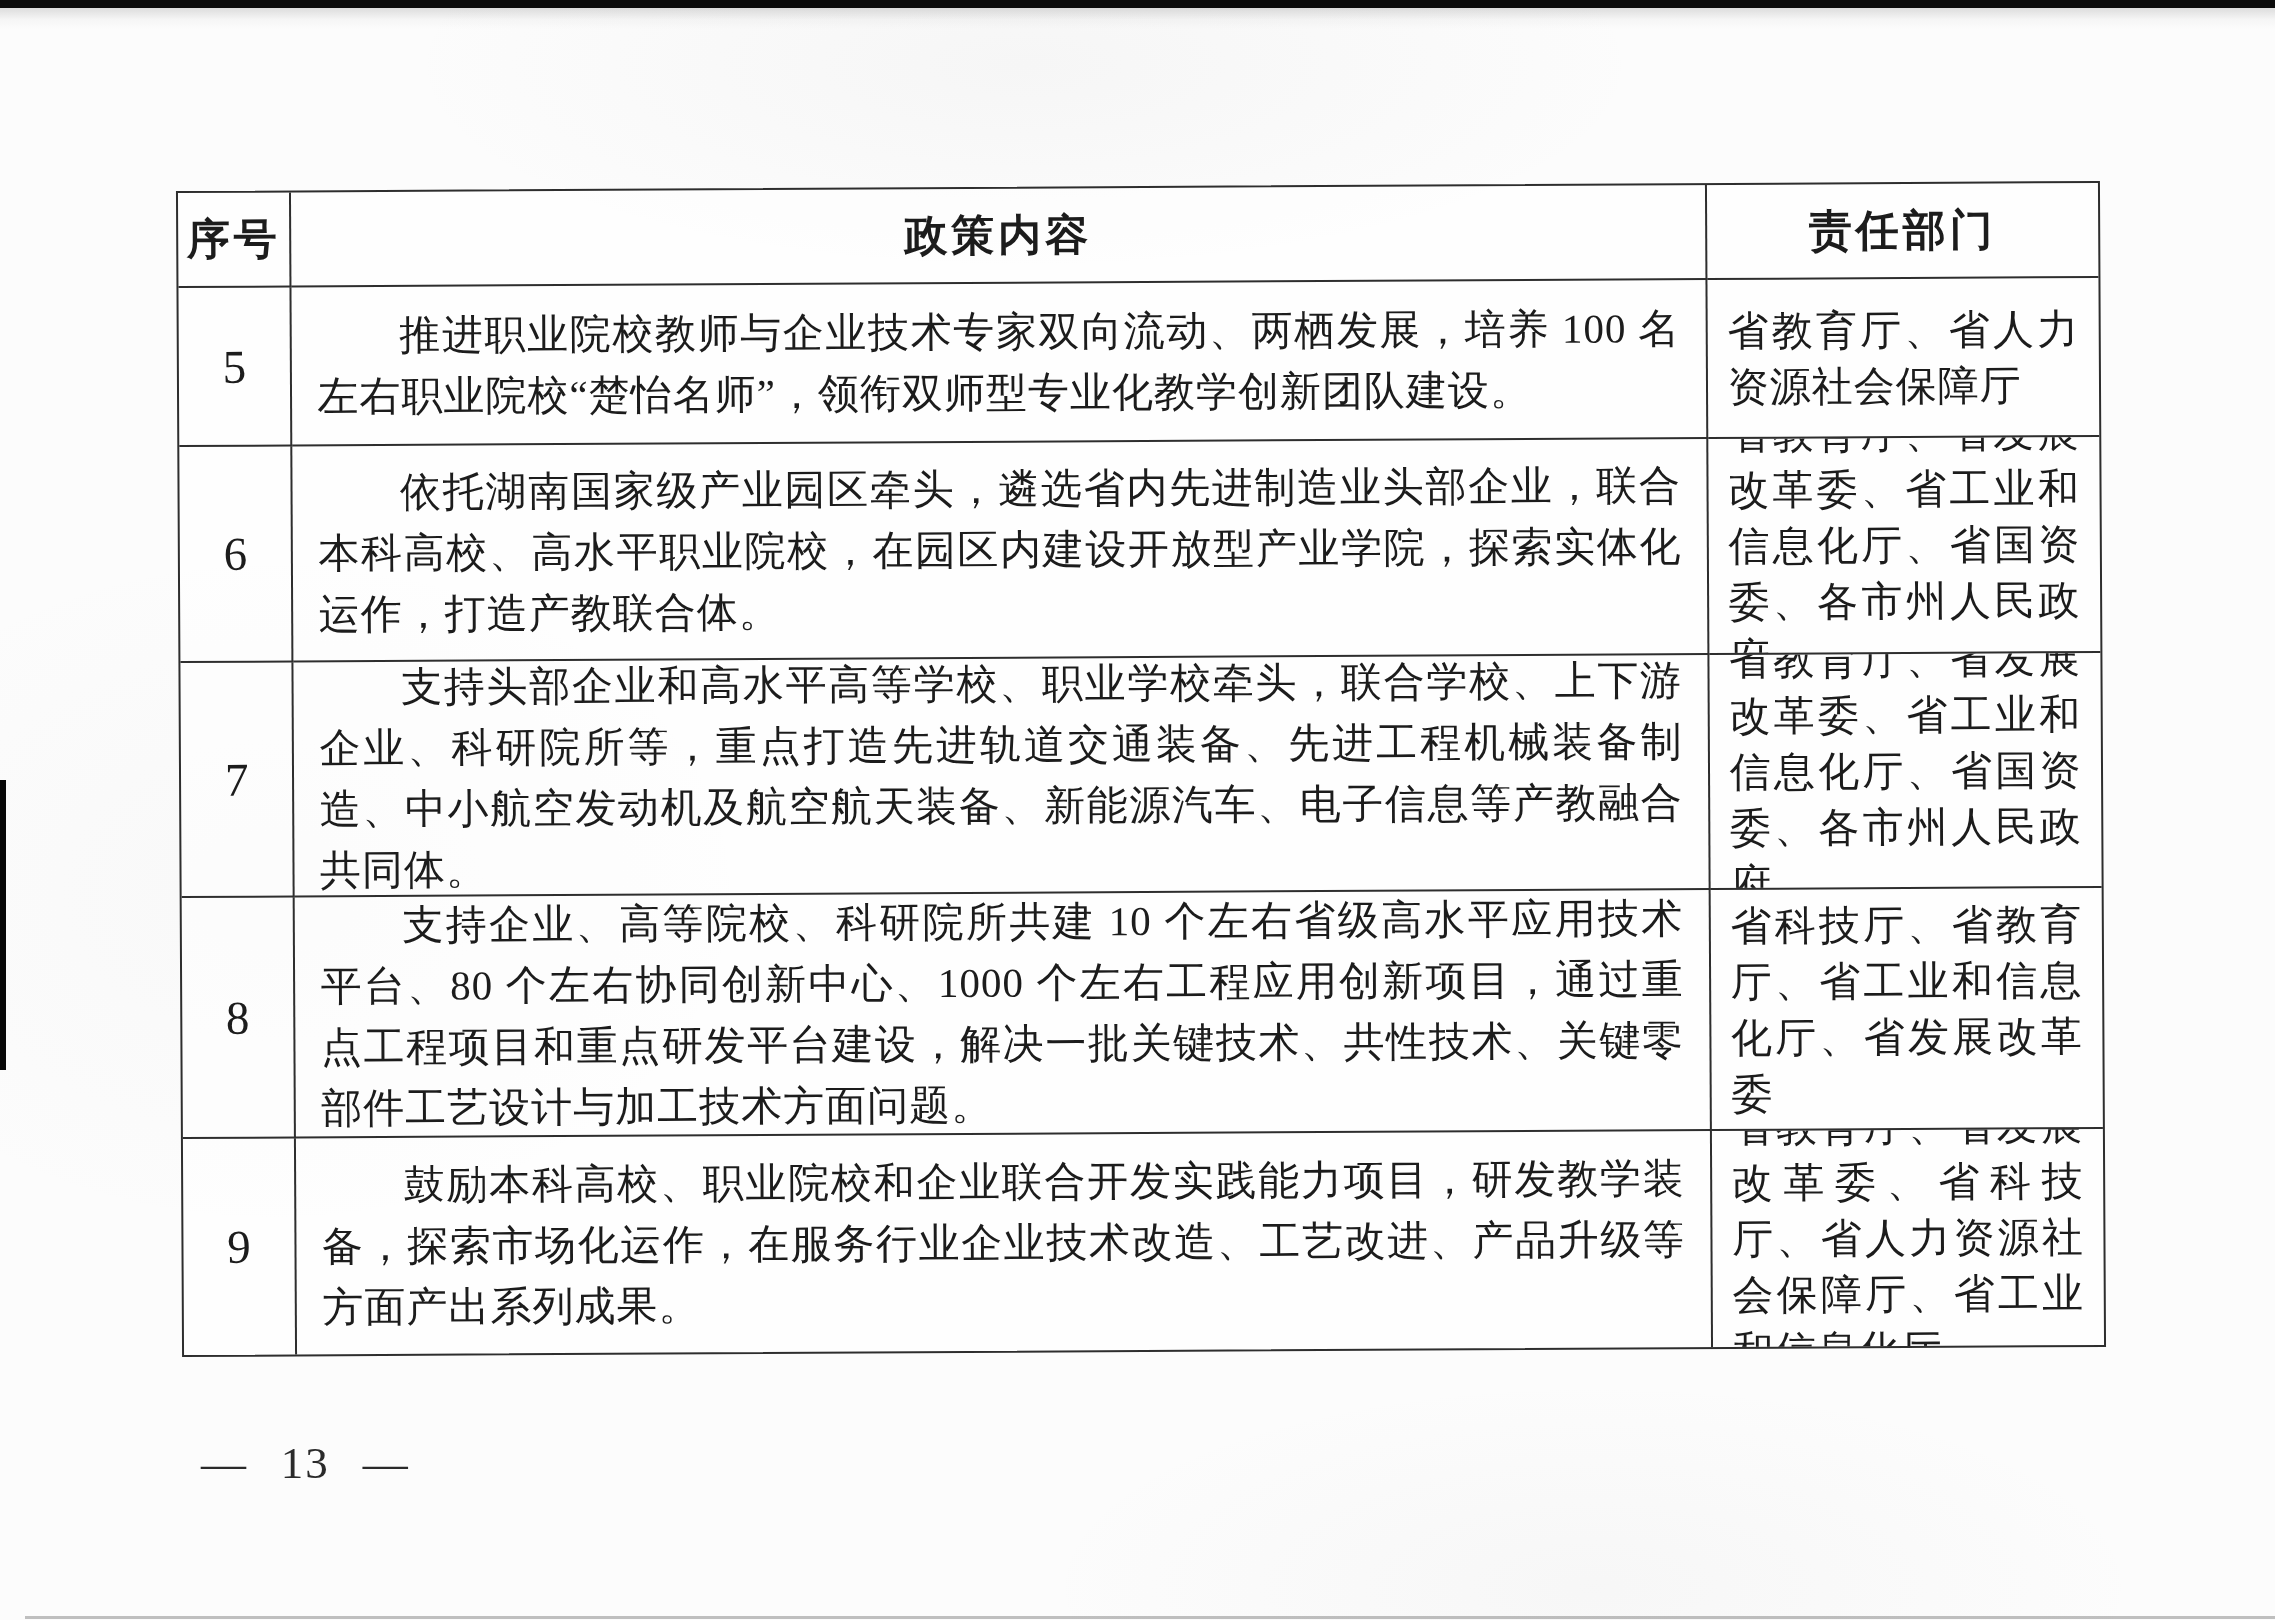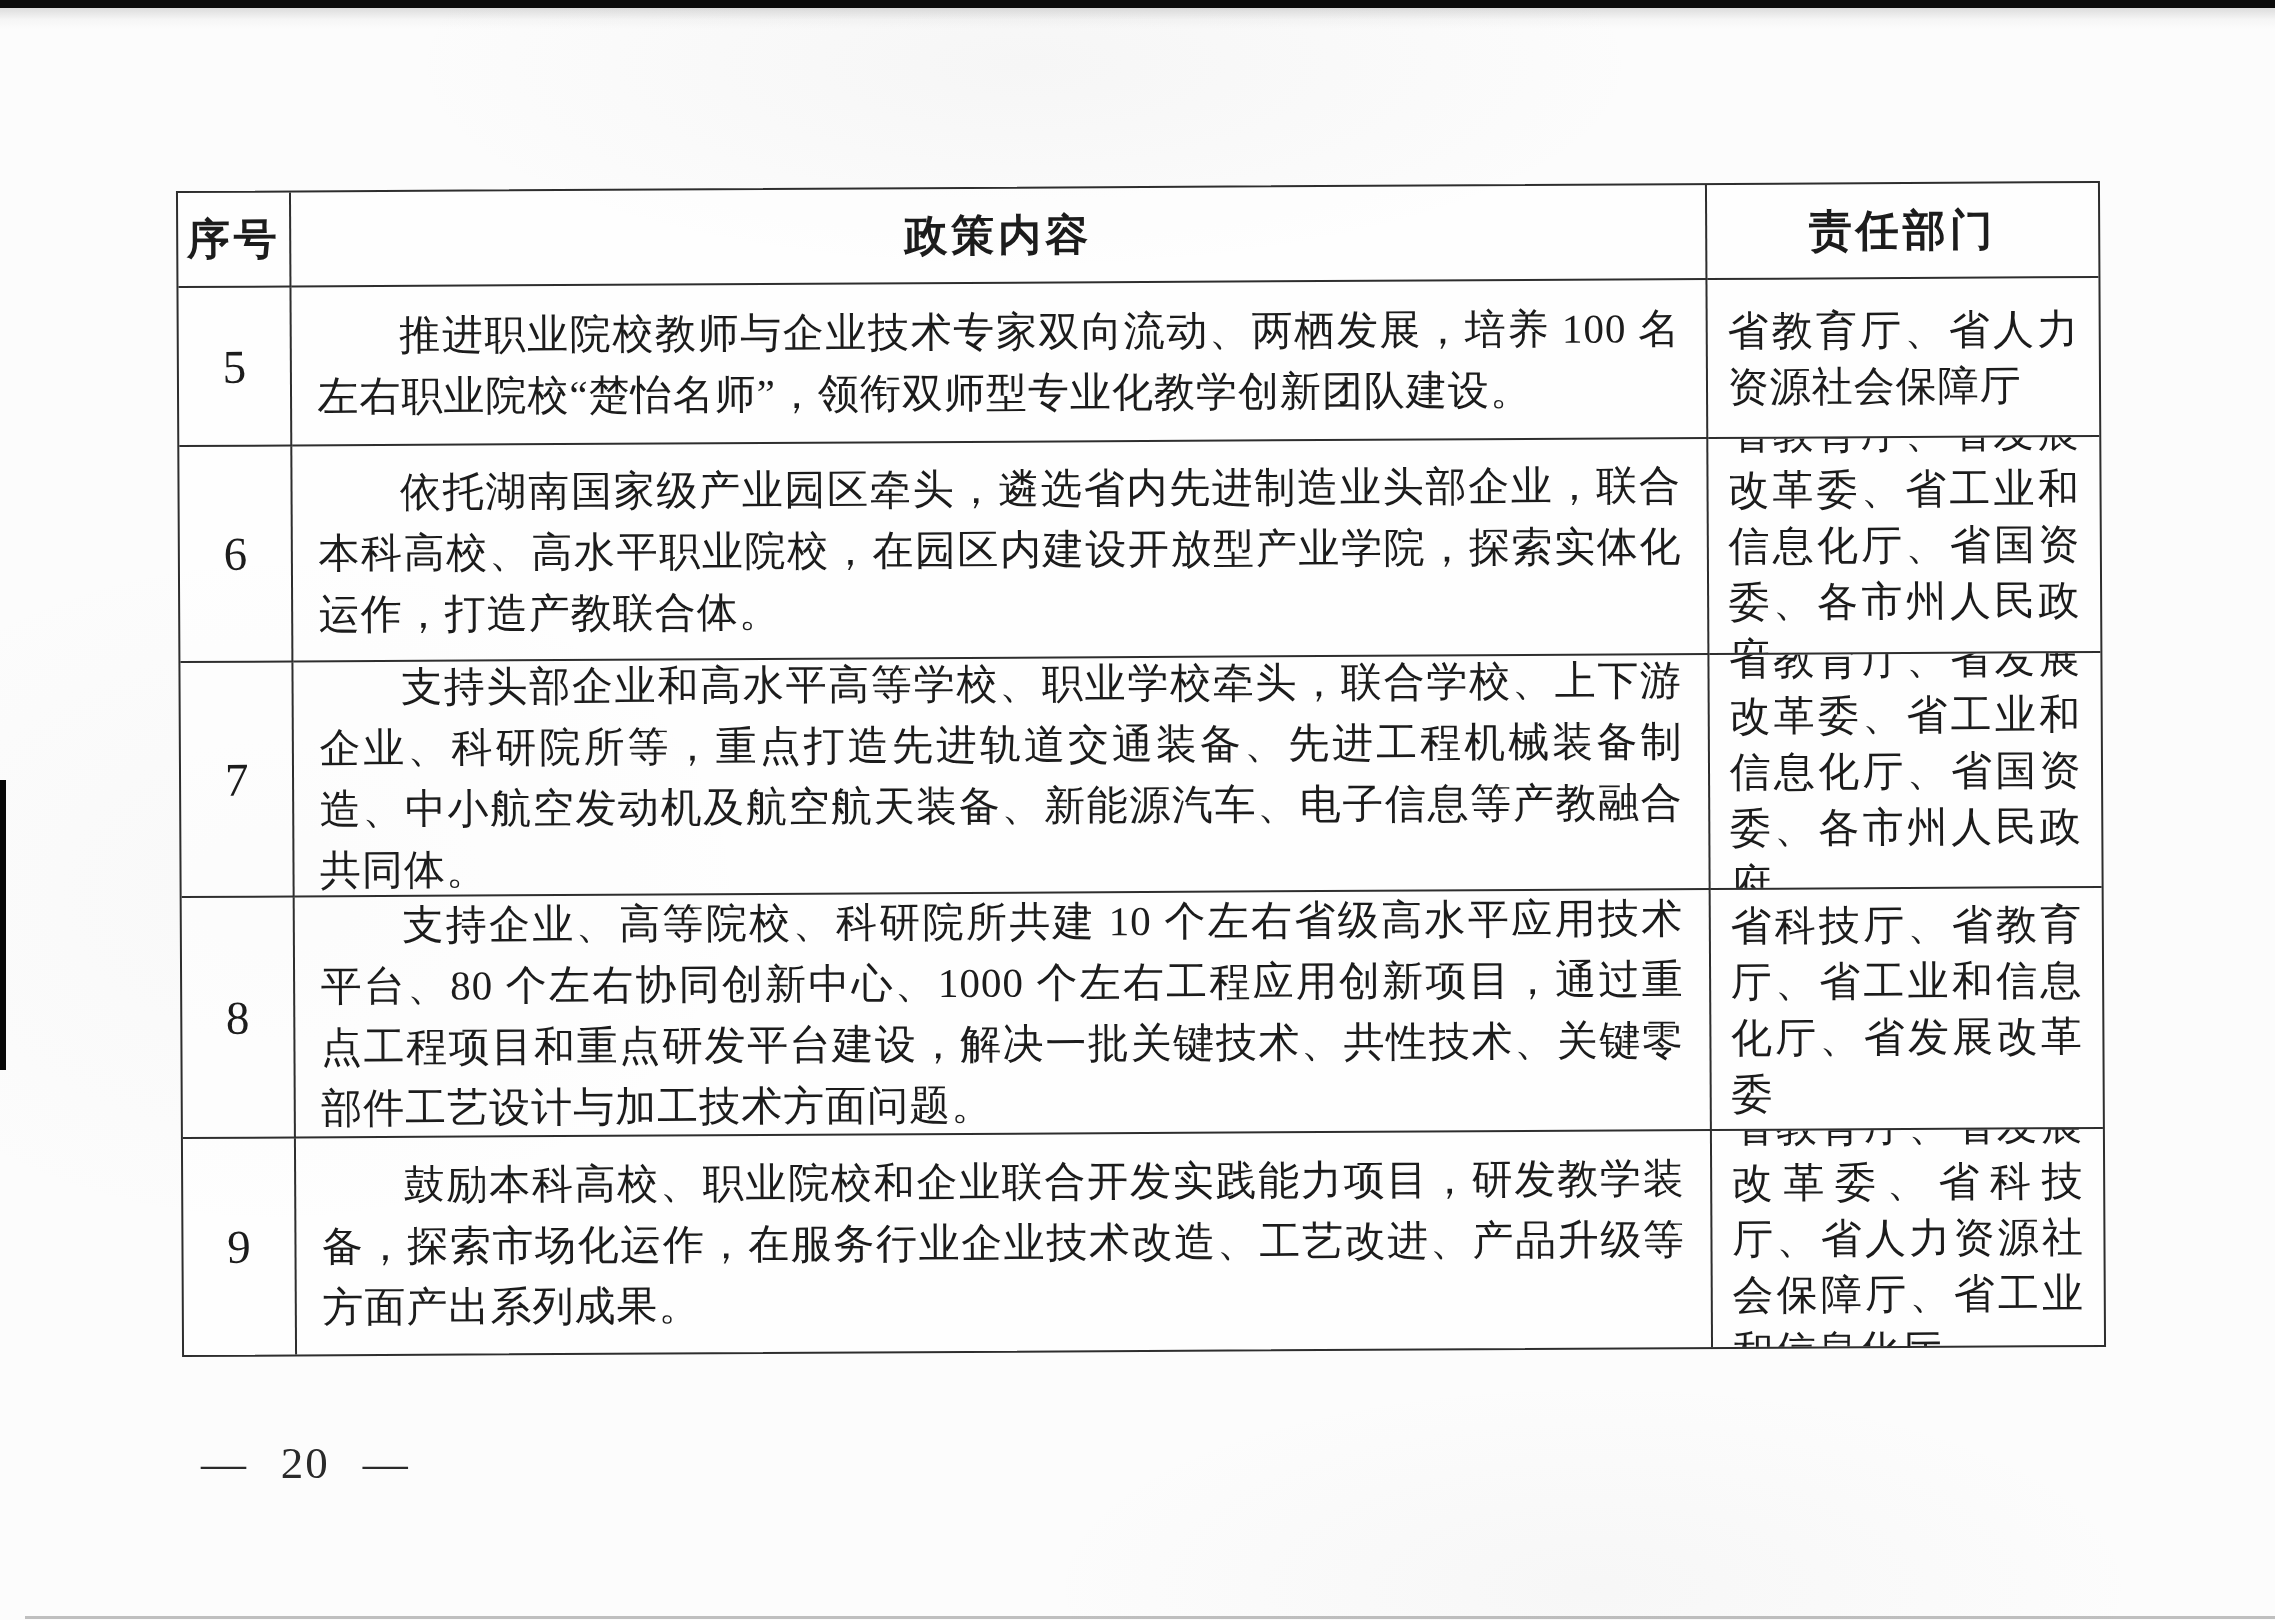--- a/index.html
+++ b/index.html
@@ -153,14 +153,14 @@
     <div class="cell c-no">9</div>
     <div class="cell c-content">
         <p>鼓励本科高校、职业院校和企业联合开发实践能力项目，研发教学装备，探索市场化运作，在服务行业企业技术改造、工艺改进、产品升级等方面产出系列成果。</p>
       </div>
     <div class="cell c-dept">
         <p>省教育厅、省发展改革委、省科技厅、省人力资源社会保障厅、省工业和信息化厅</p>
       </div>
   </div>
 </div>
 
-<div class="page-number">— 20 —</div>
+<div class="page-number">— 13 —</div>
 
 
 </body></html>

